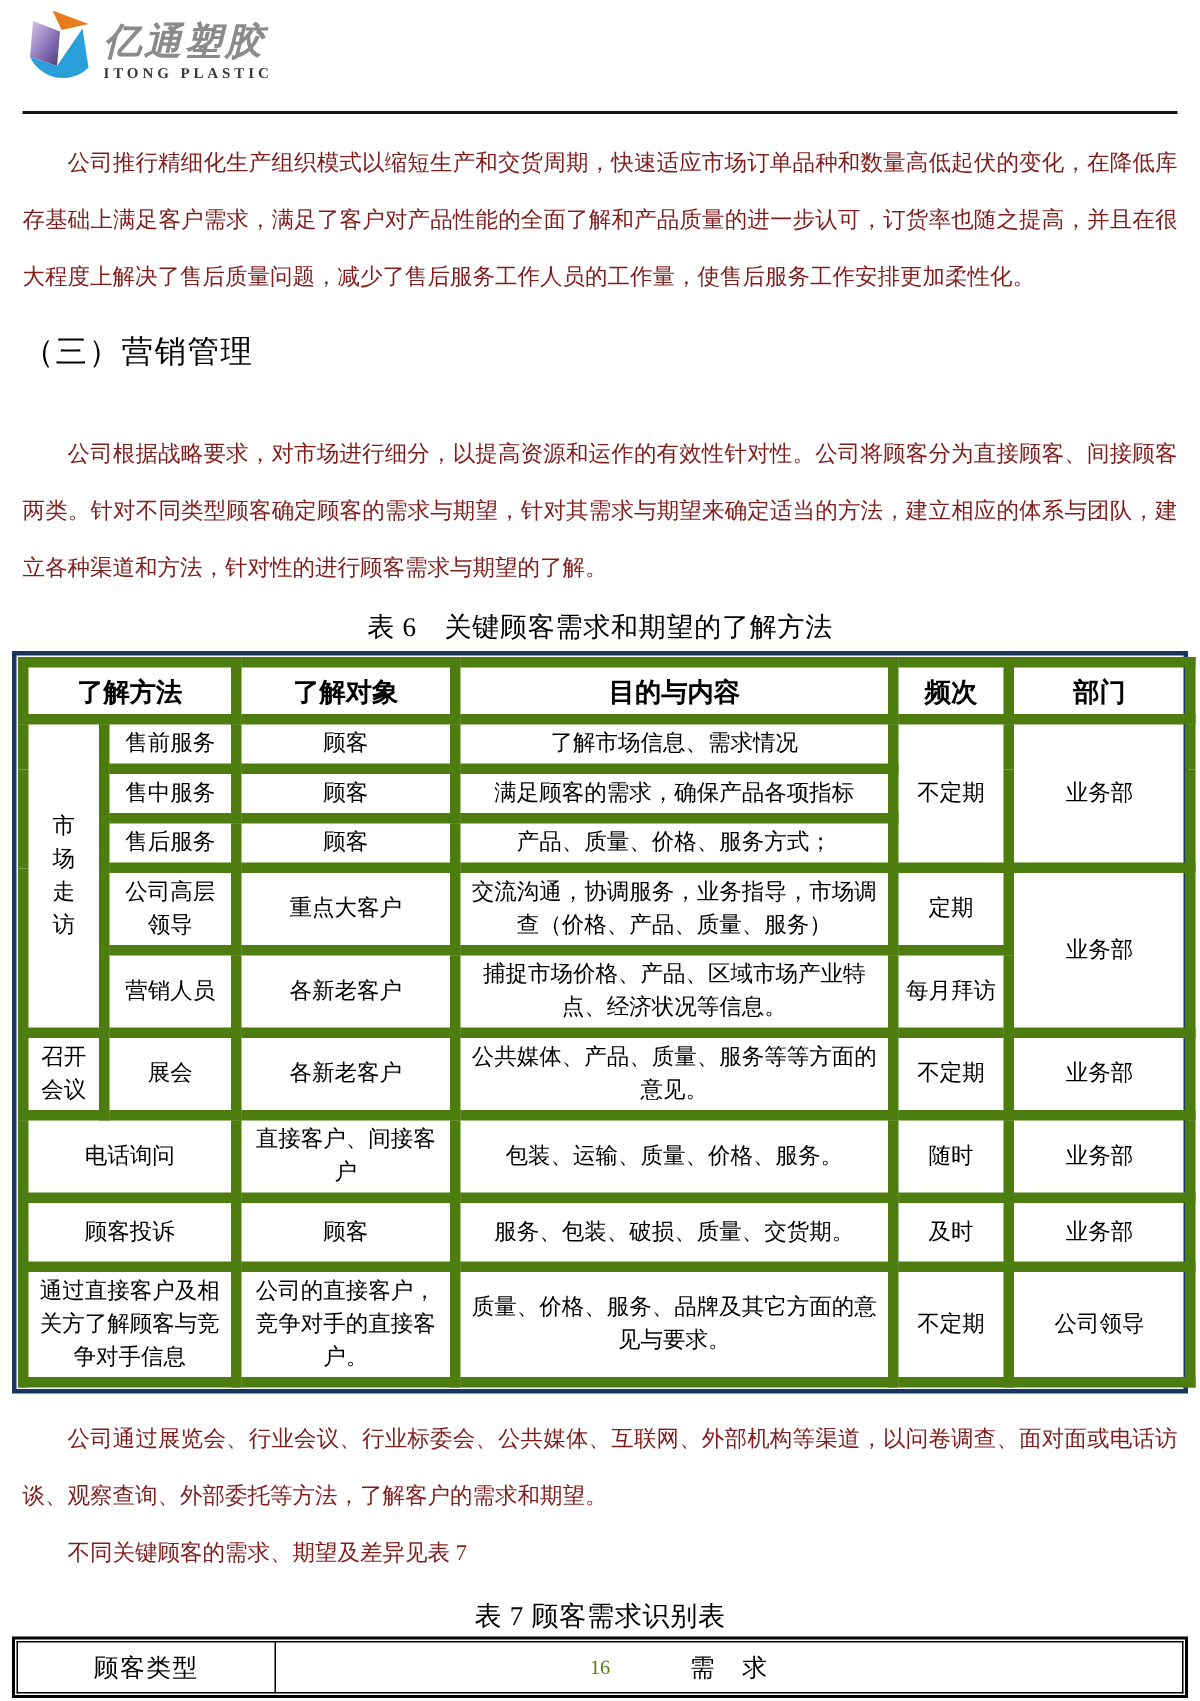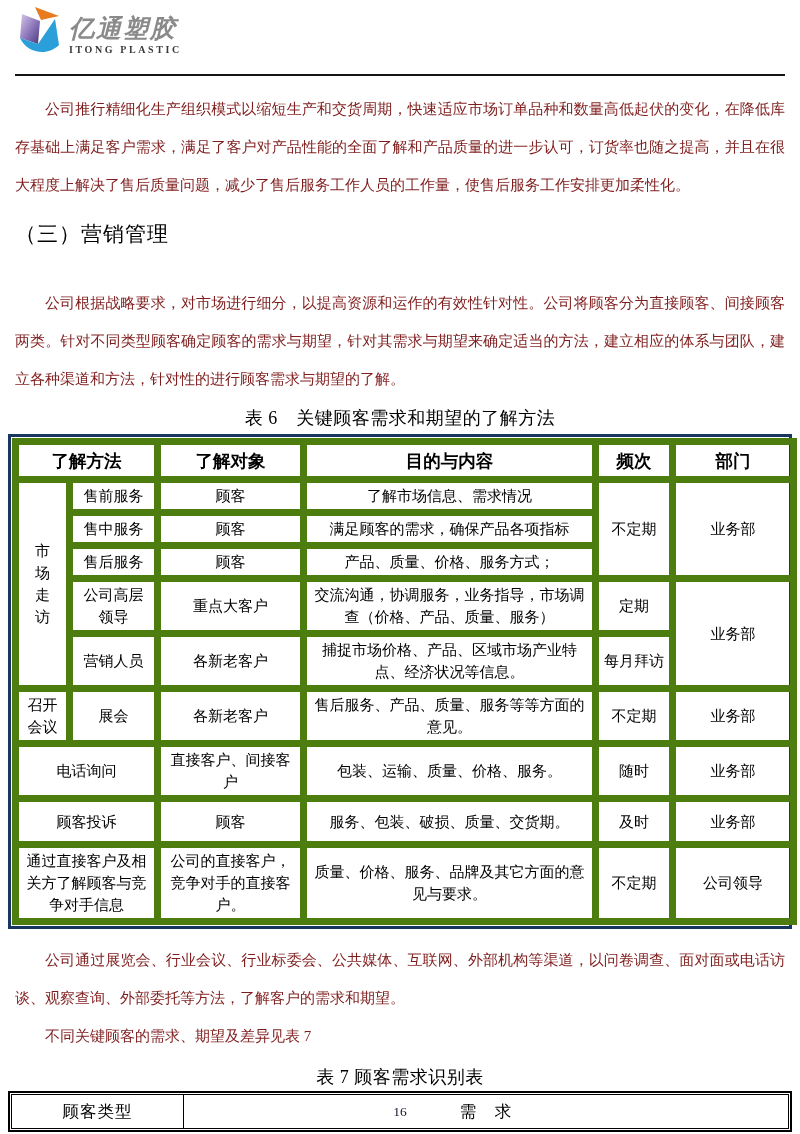--- a/index.html
+++ b/index.html
@@ -60,21 +60,21 @@
     border:1px solid #000; text-align:center; vertical-align:middle;
     font-size:16.5px; height:34px; letter-spacing:1px;
   }
 
   
   .p3 { margin-top:12px; }
   .p3b { margin-top:0; }
 
   
   .page-number { position:absolute; left:0; right:0; bottom:14px; text-align:center;
-                 font-size:13.5px; color:#0f172a; }
+                 font-size:13.5px; color:#4d7c0f; }
 </style>
 </head>
 <body>
 
 <div class="page">
 
   <div class="header">
     <div class="logo">
       <svg class="logo-icon" viewBox="0 0 42 48" xmlns="http://www.w3.org/2000/svg">
         <defs>
@@ -157,21 +157,21 @@
           <td>营销人员</td>
           <td>各新老客户</td>
           <td>捕捉市场价格、产品、区域市场产业特点、经济状况等信息。</td>
           <td>每月拜访</td>
         </tr>
         <tr class="rh-c">
           <td class="two-line">召开
 会议</td>
           <td>展会</td>
           <td>各新老客户</td>
-          <td>售后服务、产品、质量、服务等等方面的意见。</td>
+          <td>公共媒体、产品、质量、服务等等方面的意见。</td>
           <td>不定期</td>
           <td>业务部</td>
         </tr>
         <tr class="rh-c">
           <td colspan="2">电话询问</td>
           <td>直接客户、间接客户</td>
           <td>包装、运输、质量、价格、服务。</td>
           <td>随时</td>
           <td>业务部</td>
         </tr>

